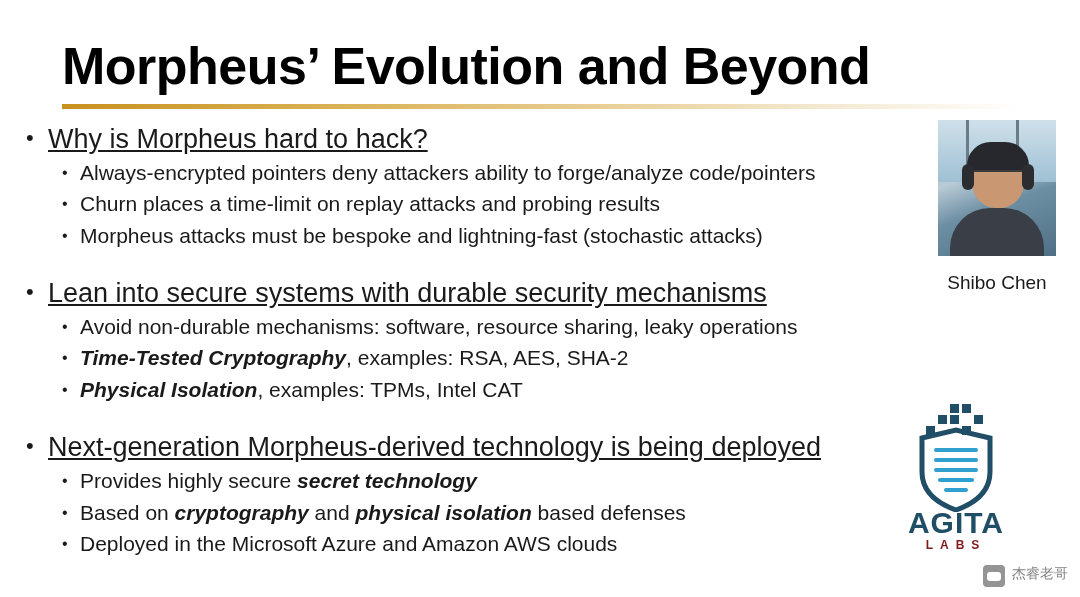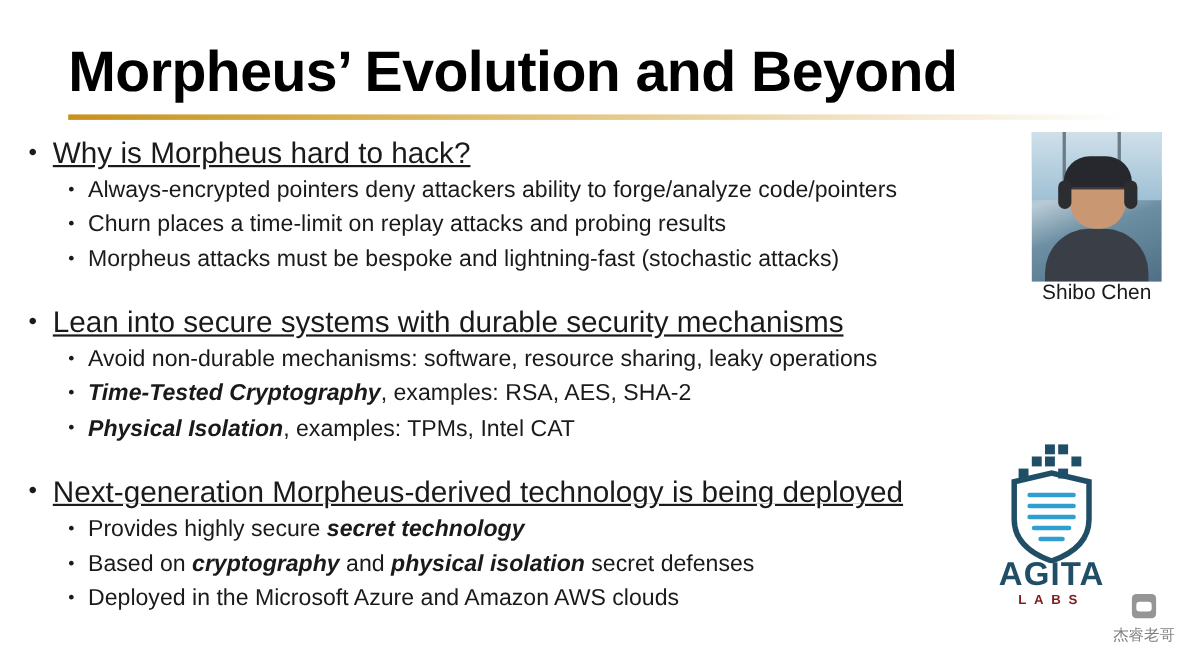--- a/index.html
+++ b/index.html
@@ -143,21 +143,21 @@
     border-top: 2px solid #3b3b3b;
   }
   .photo .body-t {
     position: absolute;
     left: 12px; bottom: 0;
     width: 94px; height: 48px;
     border-radius: 40px 40px 0 0;
     background: #3a3f47;
   }
   .photo-caption {
-    margin-top: 0;
+    margin-top: 16px;
     font-size: 19px;
     color: #1a1a1a;
   }
 
   
   .logo {
     position: absolute;
     left: 866px;
     top: 402px;
     width: 180px;
@@ -184,24 +184,23 @@
     color: #7f1d1d;
     letter-spacing: 7px;
   }
 
   
   .watermark {
     position: absolute;
     right: 12px;
     bottom: 10px;
     display: flex;
-    align-items: center;
+    align-items: flex-start;
     gap: 7px;
     opacity: 0.72;
-    flex-direction: column;
   }
   .wm-badge {
     width: 22px; height: 22px;
     border-radius: 4px;
     background: #6d6d6d;
     position: relative;
   }
   .wm-badge::before {
     content: "";
     position: absolute;
@@ -272,21 +271,21 @@
       <div class="l1">
         <span class="dot">•</span>
         <span class="txt">Next-generation Morpheus-derived technology is being deployed</span>
       </div>
       <div class="l2">
         <span class="dot">•</span>
         <span class="txt"><span>Provides highly secure </span><span class="bi">secret technology</span></span>
       </div>
       <div class="l2">
         <span class="dot">•</span>
-        <span class="txt"><span>Based on </span><span class="bi">cryptography</span><span> and </span><span class="bi">physical isolation</span><span> secret defenses</span></span>
+        <span class="txt"><span>Based on </span><span class="bi">cryptography</span><span> and </span><span class="bi">physical isolation</span><span> based defenses</span></span>
       </div>
       <div class="l2">
         <span class="dot">•</span>
         <span class="txt"><span>Deployed in the Microsoft Azure and Amazon AWS clouds</span></span>
       </div>
     </div>
 
   </div>
 
   <div class="photo-wrap">

